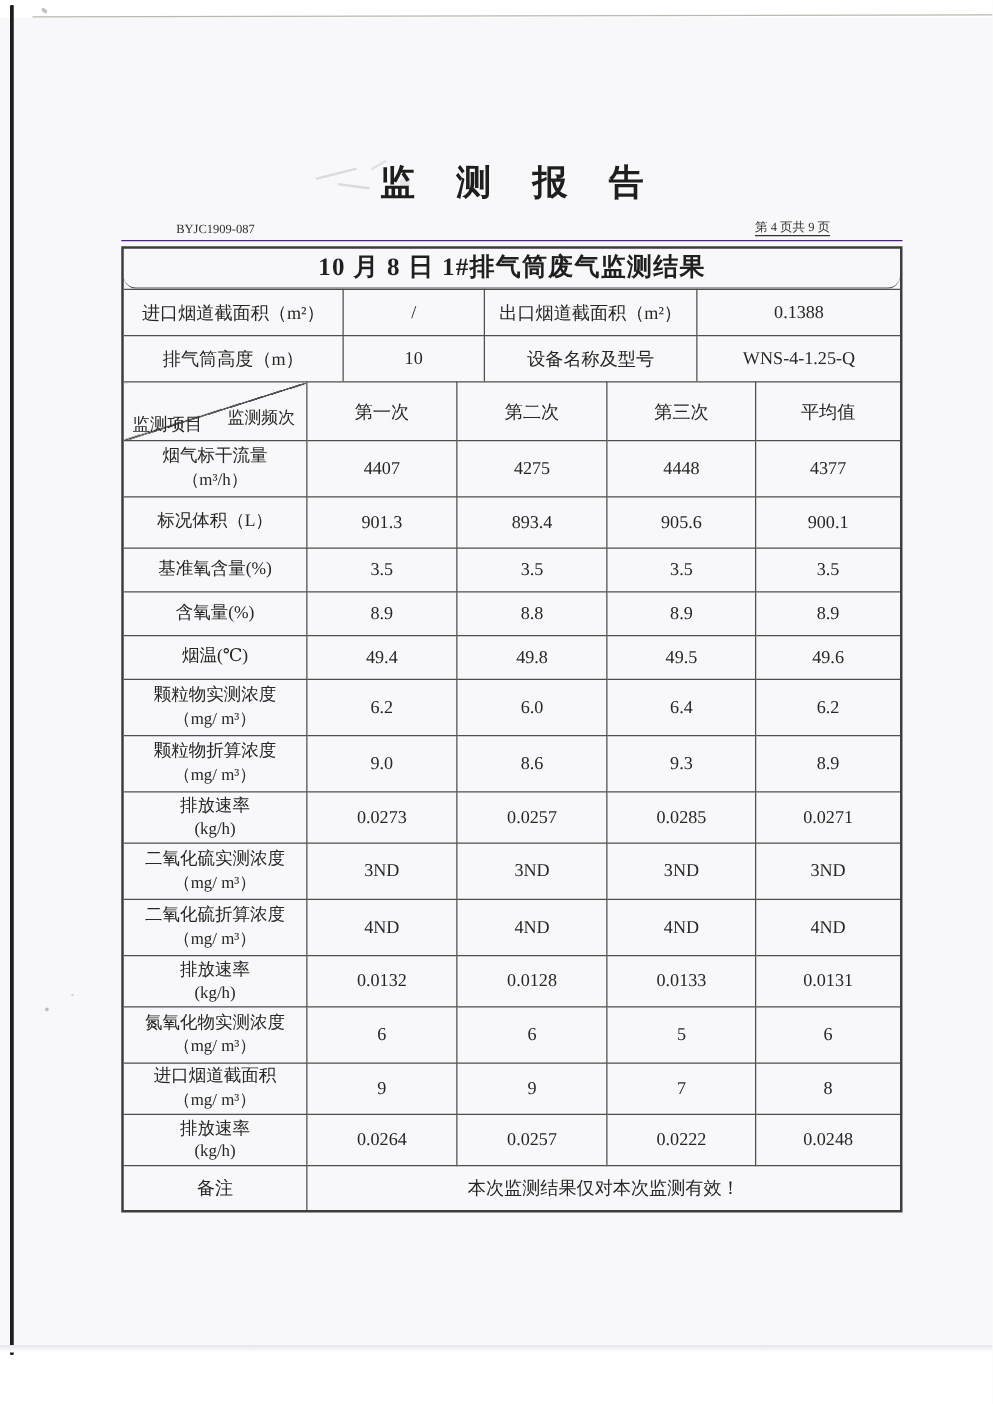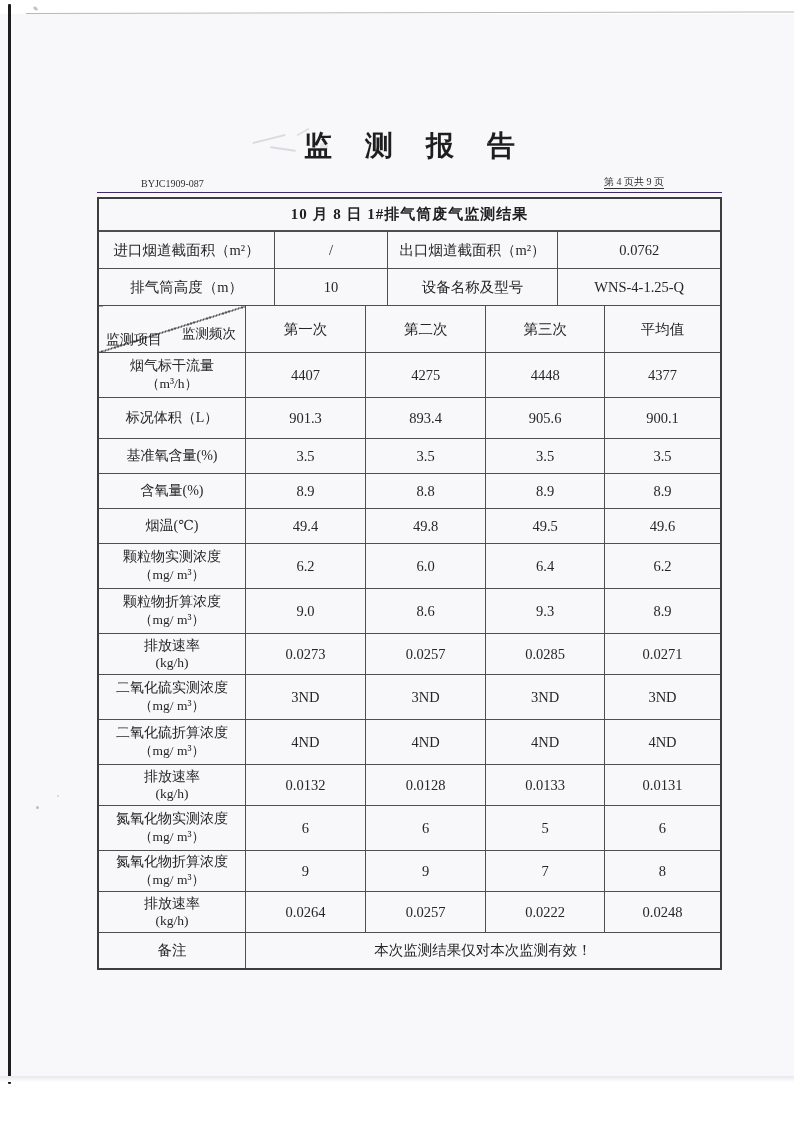--- a/index.html
+++ b/index.html
@@ -50,22 +50,22 @@
     padding:0 58px 3px 44px;
     border-bottom:1px solid #4c1d95;
     margin-bottom:4px;
   }
   .page-indicator { text-decoration:underline; text-underline-offset:3px; }
 
   
   .tbl { border:2px solid #3d3d3d; background:transparent; }
   .caption-row {
     height:31px; line-height:31px; text-align:center;
-    font-size:15px; font-weight:bold; letter-spacing:1px;
-    border-bottom:1px solid #4e4e4e; color:#1f1f1f;
+    font-size:20px; font-weight:bold; letter-spacing:1px;
+    border-bottom:1px solid #4e4e4e; color:#1f1f1f;border-radius:10px;
   }
   table { width:100%; border-collapse:collapse; table-layout:fixed; }
   td { border:1px solid #4e4e4e; text-align:center; vertical-align:middle;
        font-size:14.5px; color:#262626; padding:1px 2px; }
   td:first-child { border-left:none; }
   td:last-child  { border-right:none; }
   tr:last-child td { border-bottom:none; }
   table.info td { height:34px; }
   table.main tr.hdr td { height:44px; font-size:14.5px; }
   tr.tall td  { height:42px; }
@@ -118,21 +118,21 @@
           <col style="width:28.3%">
             <col style="width:18.1%">
             <col style="width:27.5%">
             <col style="width:26.1%">
         </colgroup>
         <tbody>
           <tr>
             <td>进口烟道截面积（m²）</td>
             <td>/</td>
             <td>出口烟道截面积（m²）</td>
-            <td>0.0762</td>
+            <td>0.1388</td>
           </tr>
           <tr>
             <td>排气筒高度（m）</td>
             <td>10</td>
             <td>设备名称及型号</td>
             <td>WNS-4-1.25-Q</td>
           </tr>
         </tbody>
       </table>
 
@@ -234,21 +234,21 @@
             <td>0.0131</td>
           </tr>
           <tr class="tall">
             <td><span class="lbl">氮氧化物实测浓度</span><span class="unit">（mg/ m³）</span></td>
             <td>6</td>
             <td>6</td>
             <td>5</td>
             <td>6</td>
           </tr>
           <tr class="med">
-            <td><span class="lbl">氮氧化物折算浓度</span><span class="unit">（mg/ m³）</span></td>
+            <td><span class="lbl">进口烟道截面积</span><span class="unit">（mg/ m³）</span></td>
             <td>9</td>
             <td>9</td>
             <td>7</td>
             <td>8</td>
           </tr>
           <tr class="med">
             <td><span class="lbl">排放速率</span><span class="unit">(kg/h)</span></td>
             <td>0.0264</td>
             <td>0.0257</td>
             <td>0.0222</td>

